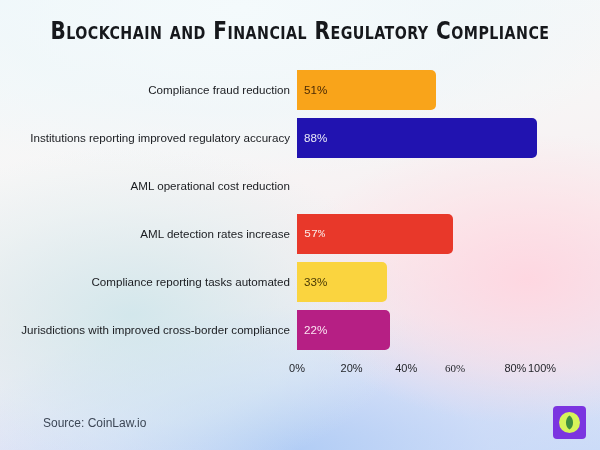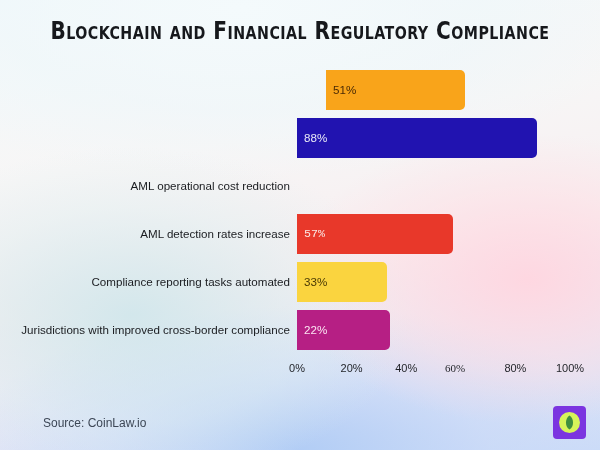--- a/index.html
+++ b/index.html
@@ -133,25 +133,27 @@
 </style>
 </head>
 <body>
 
 <div id="infographic">
 
   <div class="chart-title">Blockchain and Financial Regulatory Compliance</div>
 
   <div class="plot" id="plot-area">
       <div class="bar-row">
-        <div class="bar" style="width: 139.23px; background: rgb(249, 164, 26); margin-left: 29px;">
+        <div class="bar-label">Compliance fraud reduction</div>
+        <div class="bar" style="width: 139.23px; background: rgb(249, 164, 26);">
           <span class="bar-value" style="color: rgb(74, 42, 5);">51%</span>
         </div>
       </div>
       <div class="bar-row">
+        <div class="bar-label">Institutions reporting improved regulatory accuracy</div>
         <div class="bar" style="width: 240.24px; background: rgb(33, 19, 176);">
           <span class="bar-value" style="color: rgb(232, 233, 247);">88%</span>
         </div>
       </div>
       <div class="bar-row">
         <div class="bar-label">AML operational cost reduction</div>
       </div>
       <div class="bar-row">
         <div class="bar-label">AML detection rates increase</div>
         <div class="bar" style="width: 155.61px; background: rgb(232, 56, 42); font-family: Liberation Mono, monospace;">
@@ -171,21 +173,21 @@
         </div>
       </div>
     </div>
 
   <div class="axis" id="axis-area">
       <div class="axis-tick" style="left: 297px;">0%</div>
       <div class="axis-tick" style="left: 351.6px;">20%</div>
       <div class="axis-tick" style="left: 406.2px;">40%</div>
       <div class="axis-tick" style="left: 455px; font-family: Liberation Serif, serif;">60%</div>
       <div class="axis-tick" style="left: 515.4px;">80%</div>
-      <div class="axis-tick" style="left: 570px; text-align: right;">100%</div>
+      <div class="axis-tick" style="left: 542px; text-align: right;">100%</div>
     </div>
 
   <div class="source-note">Source: CoinLaw.io</div>
 
   <div class="logo" id="brand-logo" style="background: rgb(123, 53, 224);">
     <svg width="33" height="33" viewBox="0 0 33 33" aria-hidden="true">
       <circle id="logo-circle" cx="16.5" cy="16.5" r="10.5" fill="#d6f45a"></circle>
       <path id="logo-leaf" d="M16.5 9.4 C 21.2 12.4, 21.2 20.6, 16.5 23.6 C 11.8 20.6, 11.8 12.4, 16.5 9.4 Z" fill="#3f8f3f"></path>
     </svg>
   </div>

